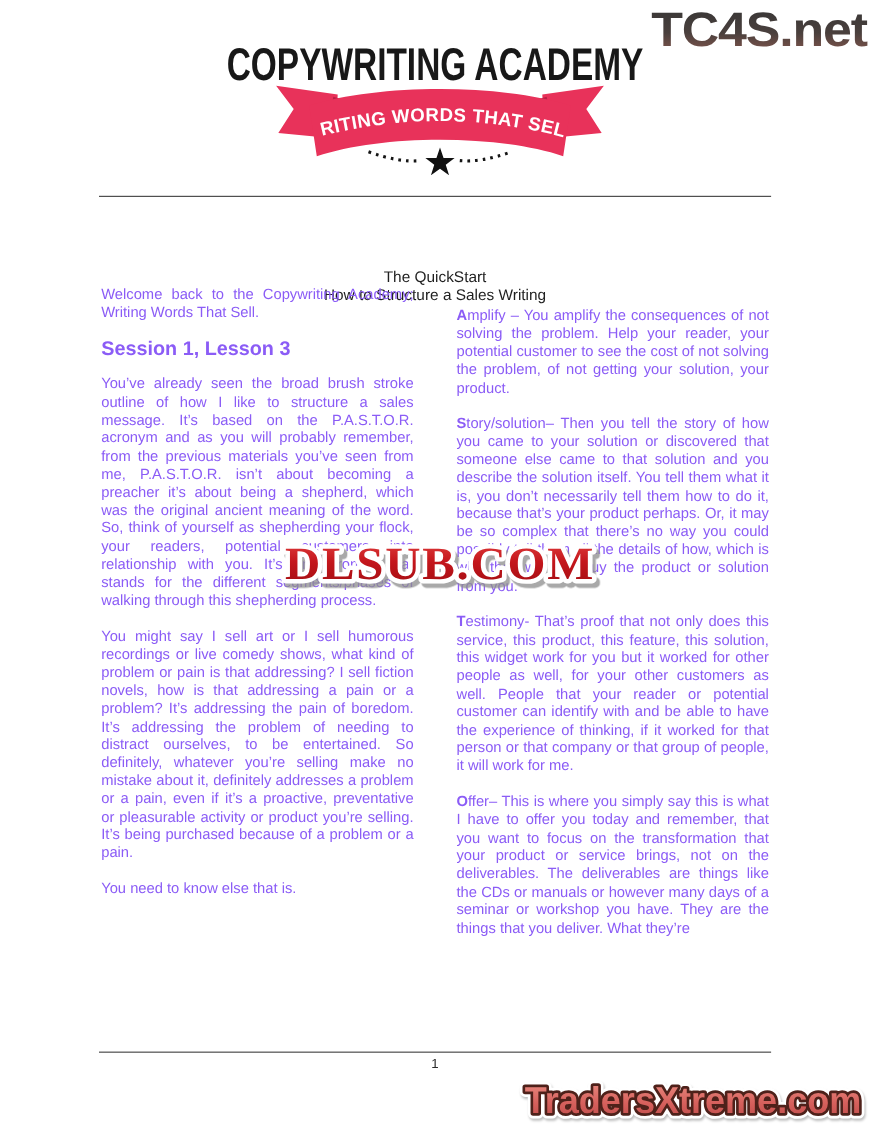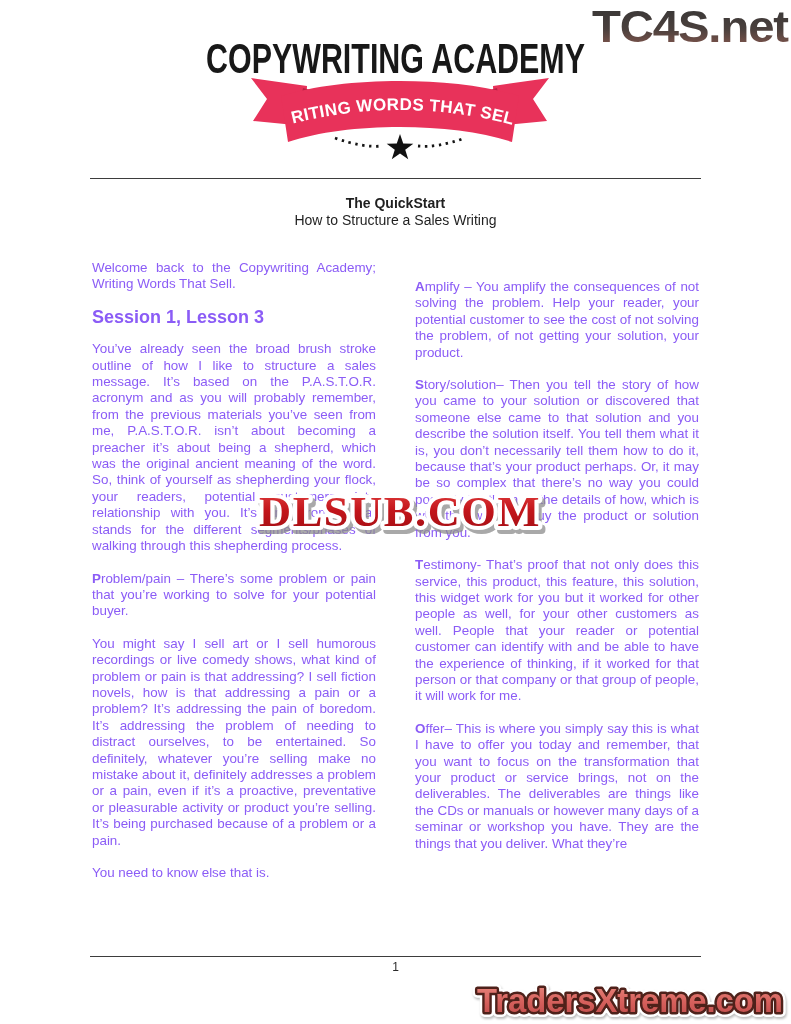--- a/index.html
+++ b/index.html
@@ -17,21 +17,21 @@
   
   .wm-tc4s{position:absolute;top:2px;right:0px;}
   .wm-dlsub{position:absolute;left:250px;top:486px;filter:drop-shadow(3px 4px 0 rgba(140,140,140,0.75));}
   .wm-traders{position:absolute;left:470px;top:976px;filter:drop-shadow(1px 2px 1px rgba(0,0,0,0.25));}
   
   .divider{position:absolute;left:90px;width:611px;height:1px;background:#3d3d3d;}
   .divider.top{top:178px;}
   .divider.bottom{top:956px;}
   .doc-head{position:absolute;top:195px;left:90px;width:611px;text-align:center;
     font-size:14px;line-height:17px;}
-  .doc-head .t{font-weight:bold;}
+  .doc-head .t{font-weight:normal;margin-top:48px;}
   
   .col{position:absolute;width:284px;font-size:13.4px;line-height:16.4px;
     text-align:justify;color:#8b5cf6;}
   .col-left{left:92px;top:260px;}
   .col-right{left:415px;top:279px;}
   .col p{margin:0 0 16px 0;}
   .lead{font-weight:bold;}
   .session{font-weight:bold;margin:0 0 16px 0;font-size:18px;}
   
   .page-num{position:absolute;top:960px;left:90px;width:611px;text-align:center;
@@ -77,21 +77,20 @@
 <div class="divider top"></div>
 <div class="doc-head">
   <div class="t">The QuickStart</div>
   <div>How to Structure a Sales Writing</div>
 </div>
 
 <div class="col col-left">
   <p>Welcome back to the Copywriting Academy; Writing Words That Sell.</p>
   <p class="session">Session 1, Lesson 3</p>
   <p>You’ve already seen the broad brush stroke outline of how I like to structure a sales message. It’s based on the P.A.S.T.O.R. acronym and as you will probably remember, from the previous materials you’ve seen from me, P.A.S.T.O.R. isn’t about becoming a preacher it’s about being a shepherd, which was the original ancient meaning of the word. So, think of yourself as shepherding your flock, your readers, potential customers into relationship with you. It’s an acronym that stands for the different segments/phases of walking through this shepherding process.</p>
-  <p><span class="lead">P</span><span>roblem/pain – There’s some problem or pain that you’re working to solve for your potential buyer.</span></p>
   <p>You might say I sell art or I sell humorous recordings or live comedy shows, what kind of problem or pain is that addressing? I sell fiction novels, how is that addressing a pain or a problem? It’s addressing the pain of boredom. It’s addressing the problem of needing to distract ourselves, to be entertained. So definitely, whatever you’re selling make no mistake about it, definitely addresses a problem or a pain, even if it’s a proactive, preventative or pleasurable activity or product you’re selling. It’s being purchased because of a problem or a pain.</p>
   <p>You need to know else that is.</p>
 </div>
 
 <div class="col col-right">
   <p><span class="lead">A</span><span>mplify – You amplify the consequences of not solving the problem. Help your reader, your potential customer to see the cost of not solving the problem, of not getting your solution, your product.</span></p>
   <p><span class="lead">S</span><span>tory/solution– Then you tell the story of how you came to your solution or discovered that someone else came to that solution and you describe the solution itself. You tell them what it is, you don’t necessarily tell them how to do it, because that’s your product perhaps. Or, it may be so complex that there’s no way you could possibly tell them all the details of how, which is why they want to buy the product or solution from you.</span></p>
   <p><span class="lead">T</span><span>estimony- That’s proof that not only does this service, this product, this feature, this solution, this widget work for you but it worked for other people as well, for your other customers as well. People that your reader or potential customer can identify with and be able to have the experience of thinking, if it worked for that person or that company or that group of people, it will work for me.</span></p>
   <p><span class="lead">O</span><span>ffer– This is where you simply say this is what I have to offer you today and remember, that you want to focus on the transformation that your product or service brings, not on the deliverables. The deliverables are things like the CDs or manuals or however many days of a seminar or workshop you have. They are the things that you deliver. What they’re</span></p>
 </div>

